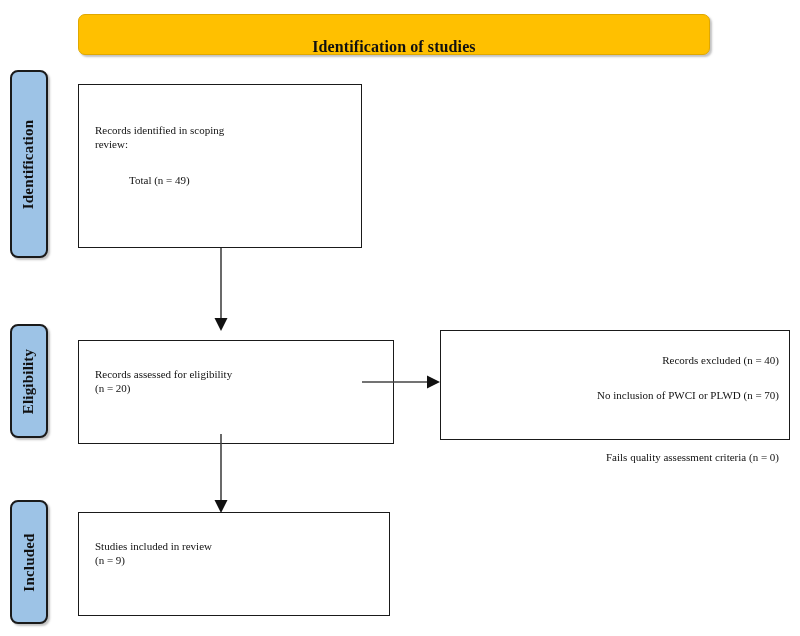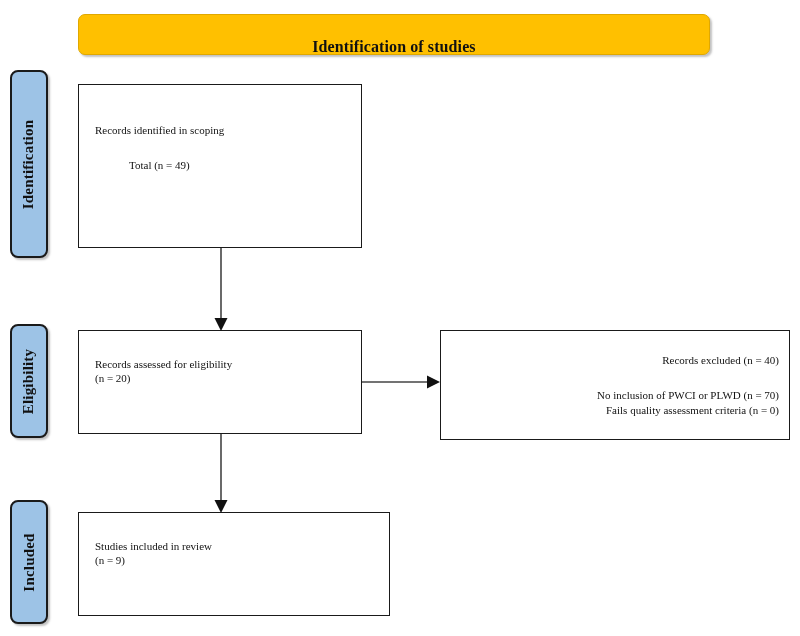--- a/index.html
+++ b/index.html
@@ -73,41 +73,41 @@
 
   
   .box {
     position: absolute;
     background: #ffffff;
     border: 1.6px solid #1a1a1a;
     box-sizing: border-box;
     padding: 0;
   }
   #box-identified { left: 78px;  top: 84px;  width: 284px; height: 164px; }
-  #box-eligibility{ left: 78px;  top: 330px; width: 284px; height: 104px; }
+  #box-eligibility{ left: 78px;  top: 340px; width: 316px; height: 104px; }
   #box-excluded   { left: 440px; top: 330px; width: 350px; height: 110px; }
   #box-included   { left: 78px;  top: 512px; width: 312px; height: 104px; }
 
   .box-body {
     position: absolute;
     left: 16px;
     right: 10px;
   }
   #box-identified .box-body { top: 38px; }
   #box-eligibility .box-body { top: 26px; }
   #box-excluded   .box-body { top: 22px; text-align: right; }
   #box-included   .box-body { top: 26px; }
 
   .line {
     font-size: 11px;
     line-height: 1.30;
     color: #111111;
     white-space: nowrap;
   }
-  .indent { margin-left: 34px; }
+  .indent { margin-left: 34px; margin-top: 47px; }
   .gap-top { margin-top: 21px; }
 
   
   #arrows {
     position: absolute;
     left: 0;
     top: 0;
     width: 800px;
     height: 636px;
     pointer-events: none;
@@ -130,20 +130,21 @@
     <span class="stage-text">Eligibility</span>
   </div>
 
   <div class="stage" id="stage-included">
     <span class="stage-text">Included</span>
   </div>
 
   <div class="box" id="box-identified">
     <div class="box-body">
       <div class="line">Records identified in scoping</div>
+      <div class="line">review:</div>
       <div class="line indent gap-top">Total (n = 49)</div>
     </div>
   </div>
 
   <div class="box" id="box-eligibility">
     <div class="box-body">
       <div class="line">Records assessed for eligibility</div>
       <div class="line">(n = 20)</div>
     </div>
   </div>

